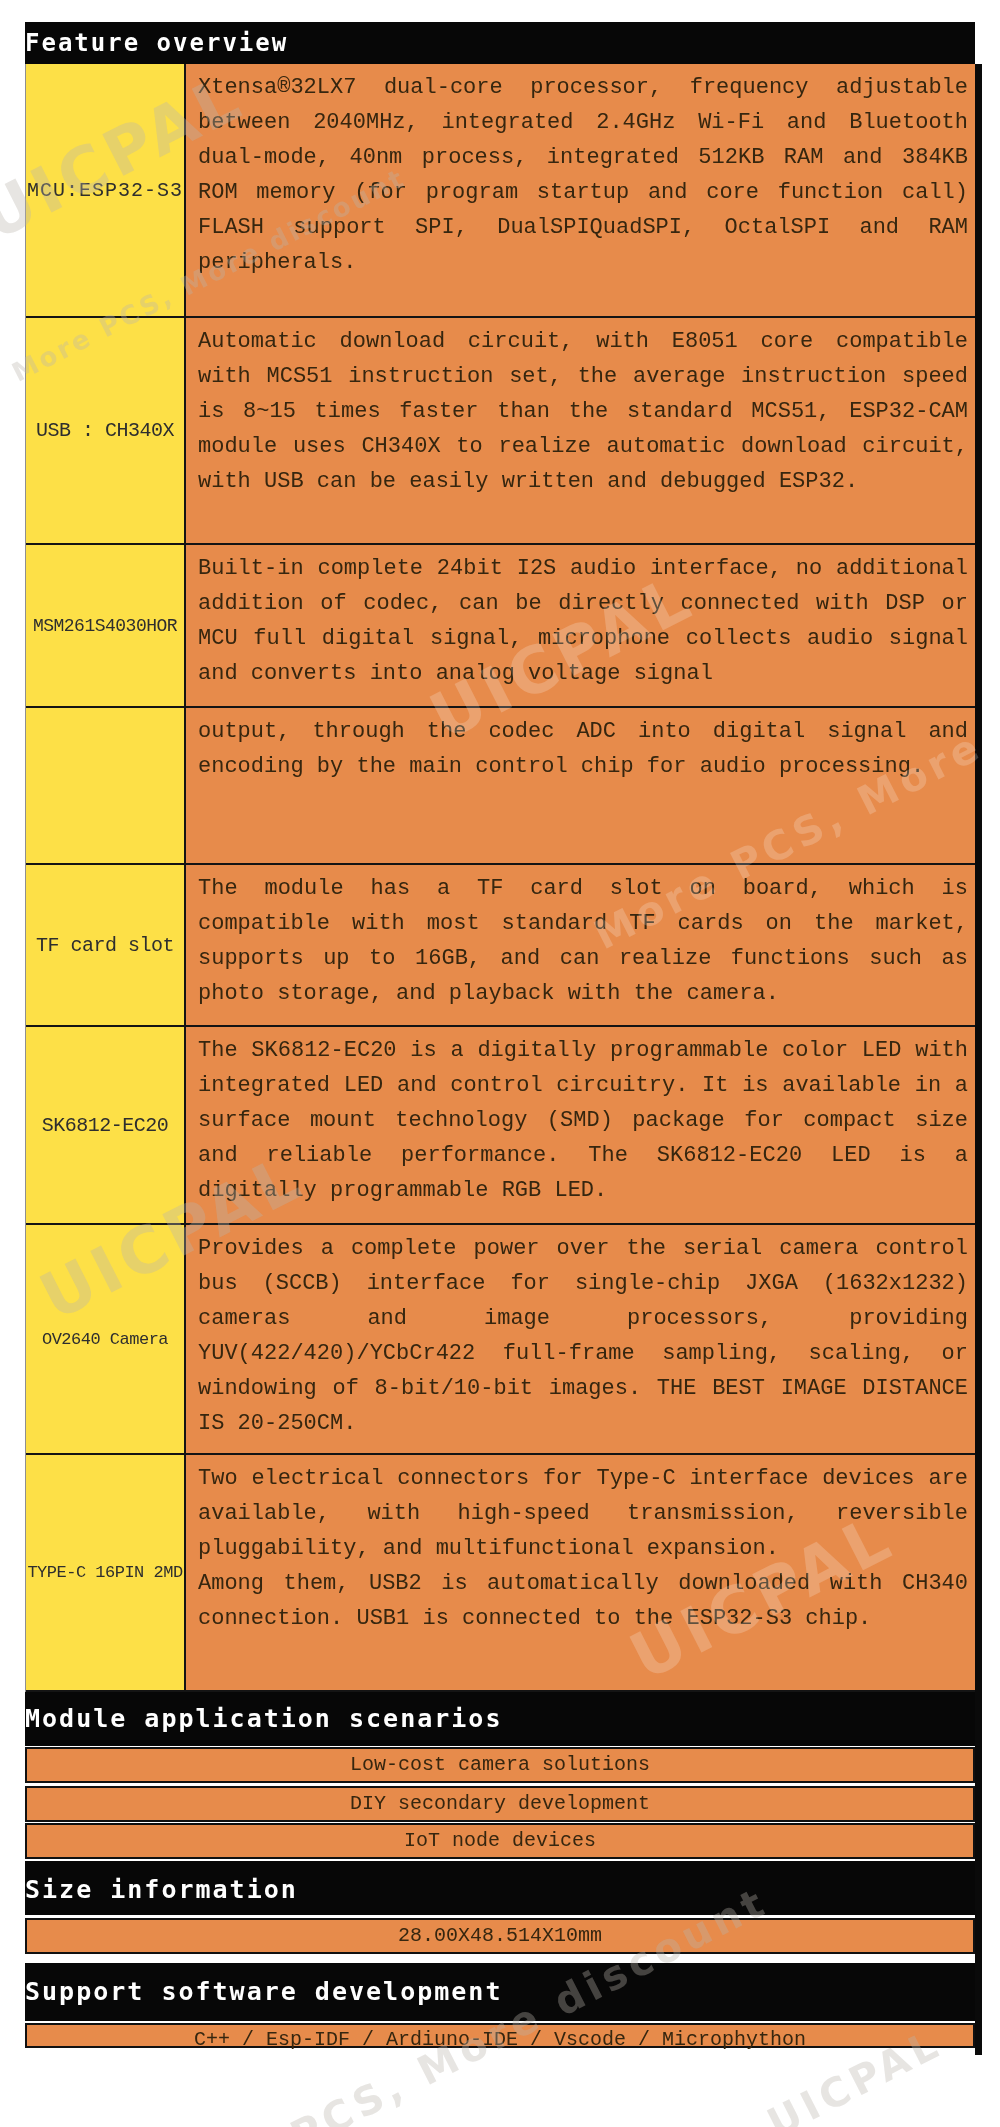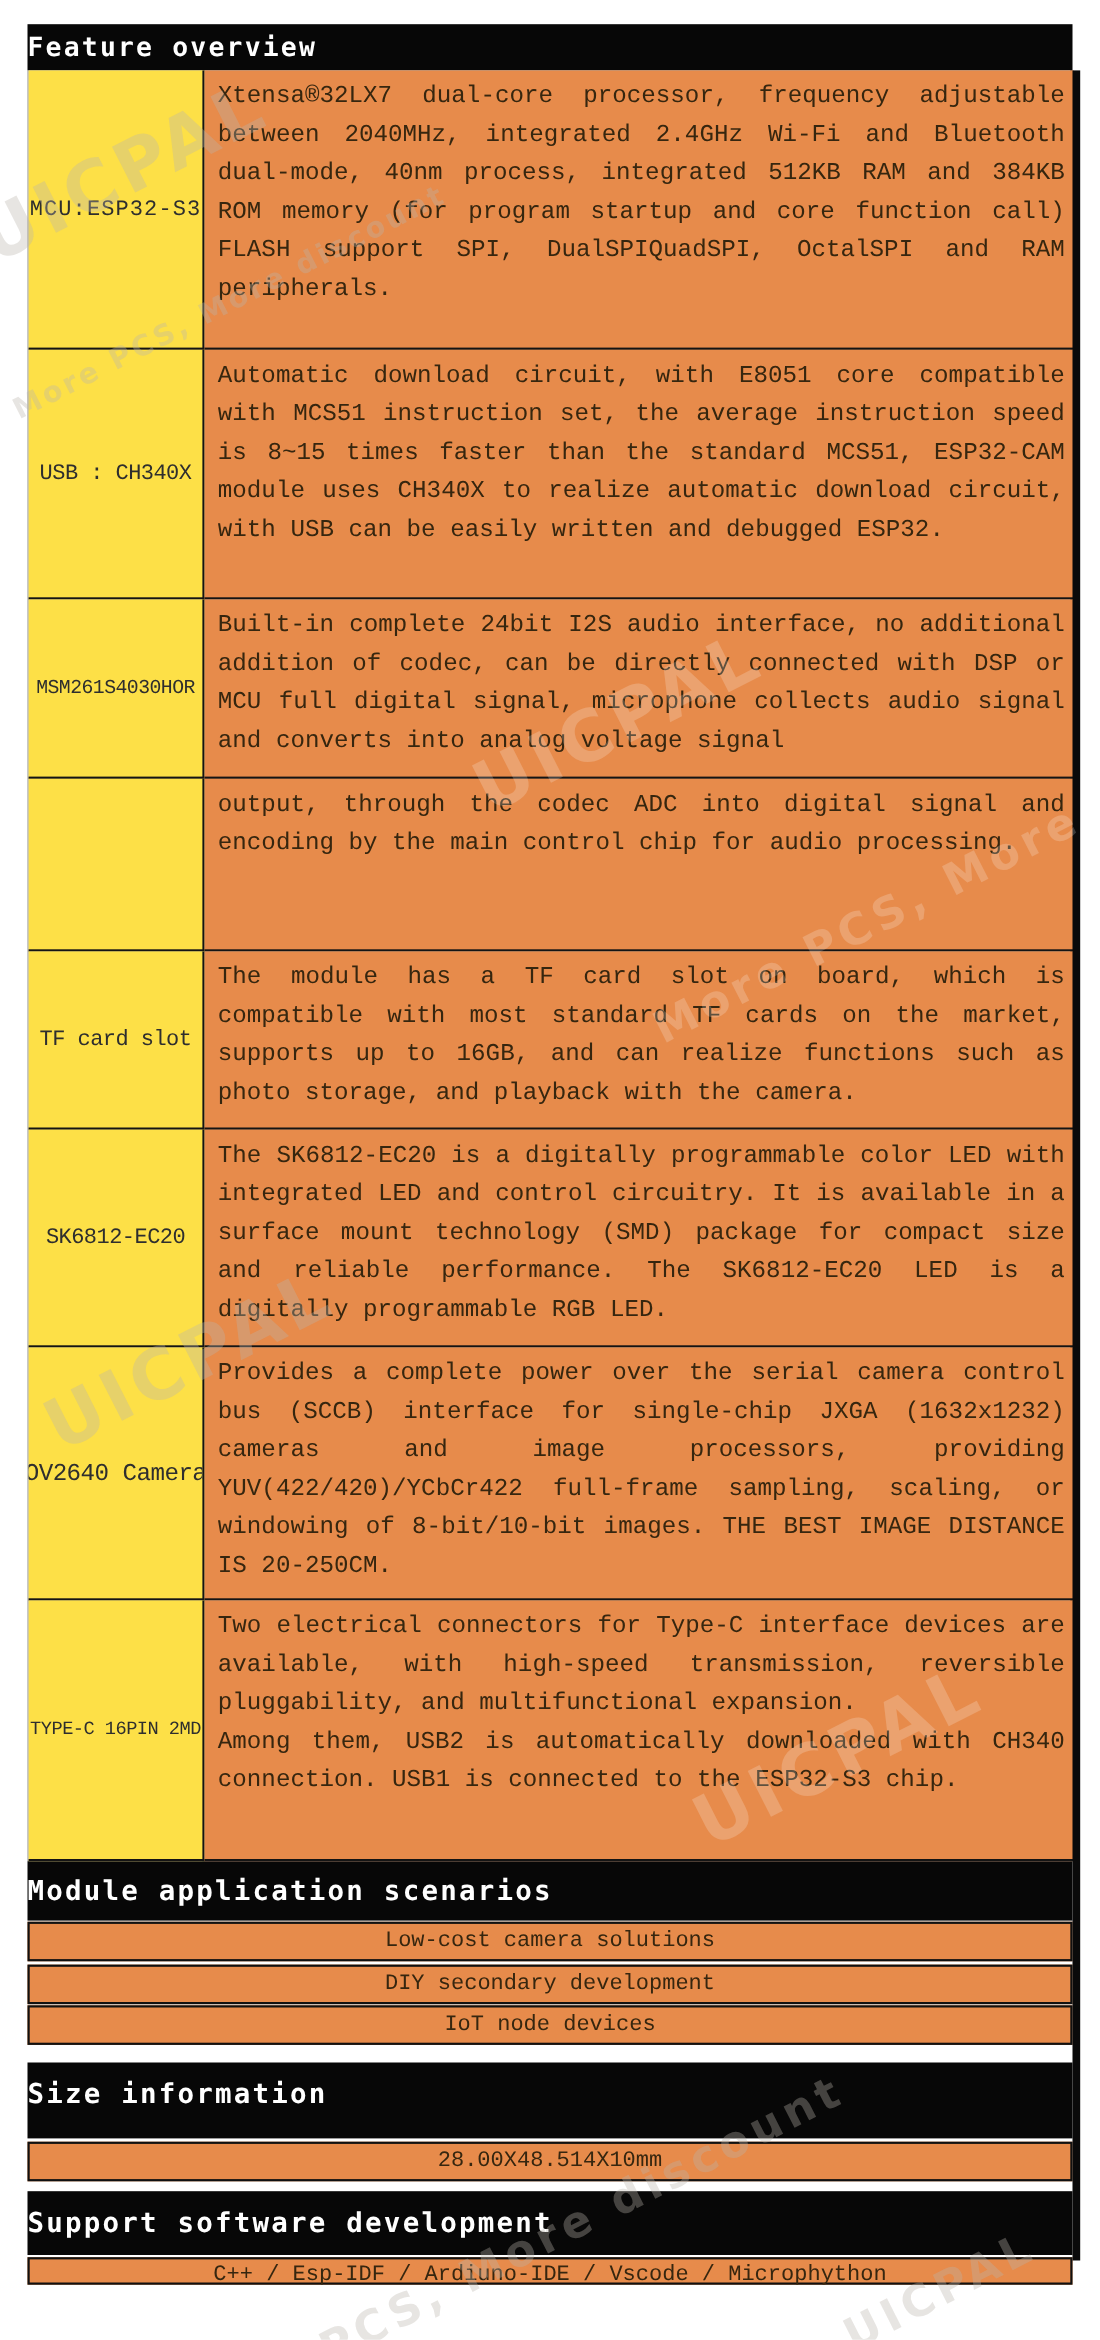--- a/index.html
+++ b/index.html
@@ -20,21 +20,21 @@
   .band{
     background:#070707;
     color:#ffffff;
     font-family:"DejaVu Sans Mono", monospace;
     font-weight:600;
     letter-spacing:2px;
     box-sizing:border-box;
   }
   .band-top{height:42px; line-height:42px; font-size:24px;}
   .band-mid{height:54px; line-height:54px; font-size:25px; margin-top:0;}
-  .band-size{height:69px; line-height:58px; font-size:25px; margin-top:16px;}
+  .band-size{height:54px; line-height:58px; font-size:25px; margin-top:2px;}
   .band-soft{height:58px; line-height:58px; font-size:25px; margin-top:9px;}
   
   .grid{
     display:grid;
     grid-template-columns:160px 790px;
     grid-template-rows:254px 227px 163px 157px 162px 198px 230px 237px;
     border-left:1px solid #8f8f8f;
     border-right:2px solid #141414;
     box-sizing:border-box;
   }
@@ -137,21 +137,21 @@
 
       <div class="cell label"></div>
       <div class="cell desc">output, through the codec ADC into digital signal and encoding by the main control chip for audio processing.</div>
 
       <div class="cell label" style="font-size:20px;">TF card slot</div>
       <div class="cell desc">The module has a TF card slot on board, which is compatible with most standard TF cards on the market, supports up to 16GB, and can realize functions such as photo storage, and playback with the camera.</div>
 
       <div class="cell label" style="font-size:20px;">SK6812-EC20</div>
       <div class="cell desc">The SK6812-EC20 is a digitally programmable color LED with integrated LED and control circuitry. It is available in a surface mount technology (SMD) package for compact size and reliable performance. The SK6812-EC20 LED is a digitally programmable RGB LED.</div>
 
-      <div class="cell label" style="font-size:22px;">OV2640 Camera</div>
+      <div class="cell label" style="font-size:17px;">OV2640 Camera</div>
       <div class="cell desc">Provides a complete power over the serial camera control bus (SCCB) interface for single-chip JXGA (1632x1232) cameras and image processors, providing YUV(422/420)/YCbCr422 full-frame sampling, scaling, or windowing of 8-bit/10-bit images. THE BEST IMAGE DISTANCE IS 20-250CM.</div>
 
       <div class="cell label" style="font-size:17px;">TYPE-C 16PIN 2MD</div>
       <div class="cell desc">Two electrical connectors for Type-C interface devices are available, with high-speed transmission, reversible pluggability, and multifunctional expansion.
 Among them, USB2 is automatically downloaded with CH340 connection. USB1 is connected to the ESP32-S3 chip.</div>
     </div>
 
     <div class="band band-mid">
       <span>Module application scenarios</span>
     </div>

